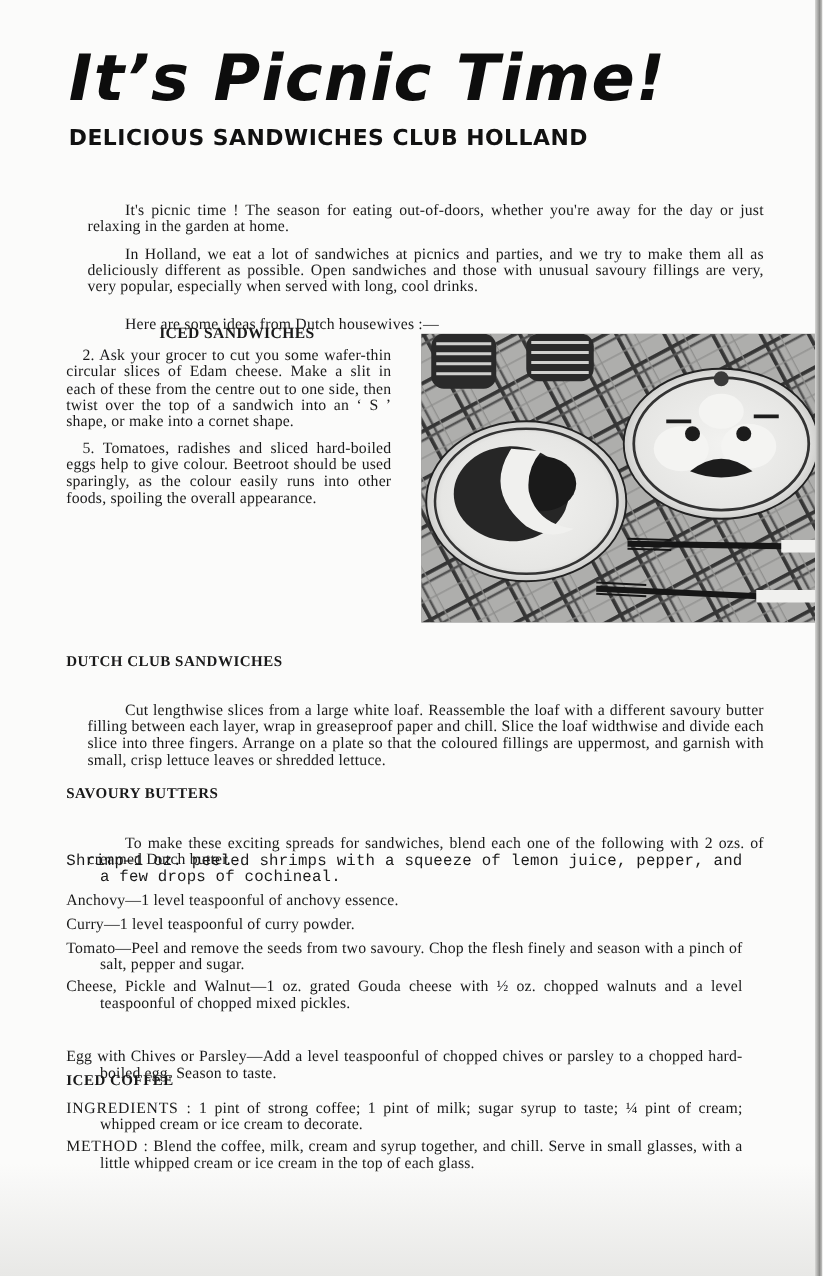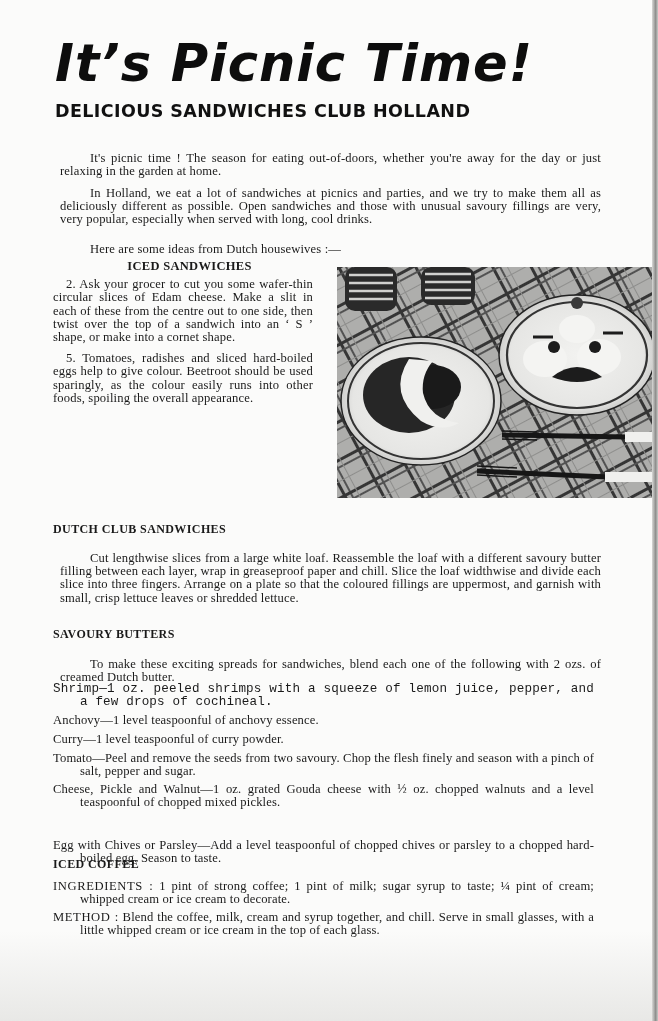--- a/index.html
+++ b/index.html
@@ -27,21 +27,21 @@
   }
   .subtitle {
     position: absolute; left: 55px; top: 103px;
     font-family: "DejaVu Sans", "Liberation Sans", sans-serif;
     font-weight: bold; font-size: 17.5px; letter-spacing: 0.4px;
     color: #111; margin: 0; line-height: 1;
   }
   .para {
     position: absolute; left: 53px; width: 541px;
     font-size: 12.6px; line-height: 13.2px;
-    text-align: justify; text-indent: 30px; margin: 7px;
+    text-align: justify; text-indent: 30px; margin: 17px;
     letter-spacing: 0.15px;
   }
   .col-left { position: absolute; left: 53px; width: 260px; }
   .col-left .h-center {
     font-weight: bold; font-size: 12.5px; text-align: center;
     letter-spacing: 0.3px; margin: 0 0 5px 0;
   }
   .col-left p {
     font-size: 12.6px; line-height: 13.2px; text-align: justify;
     text-indent: 13px; margin: 0 0 8px 0; letter-spacing: 0.15px;

